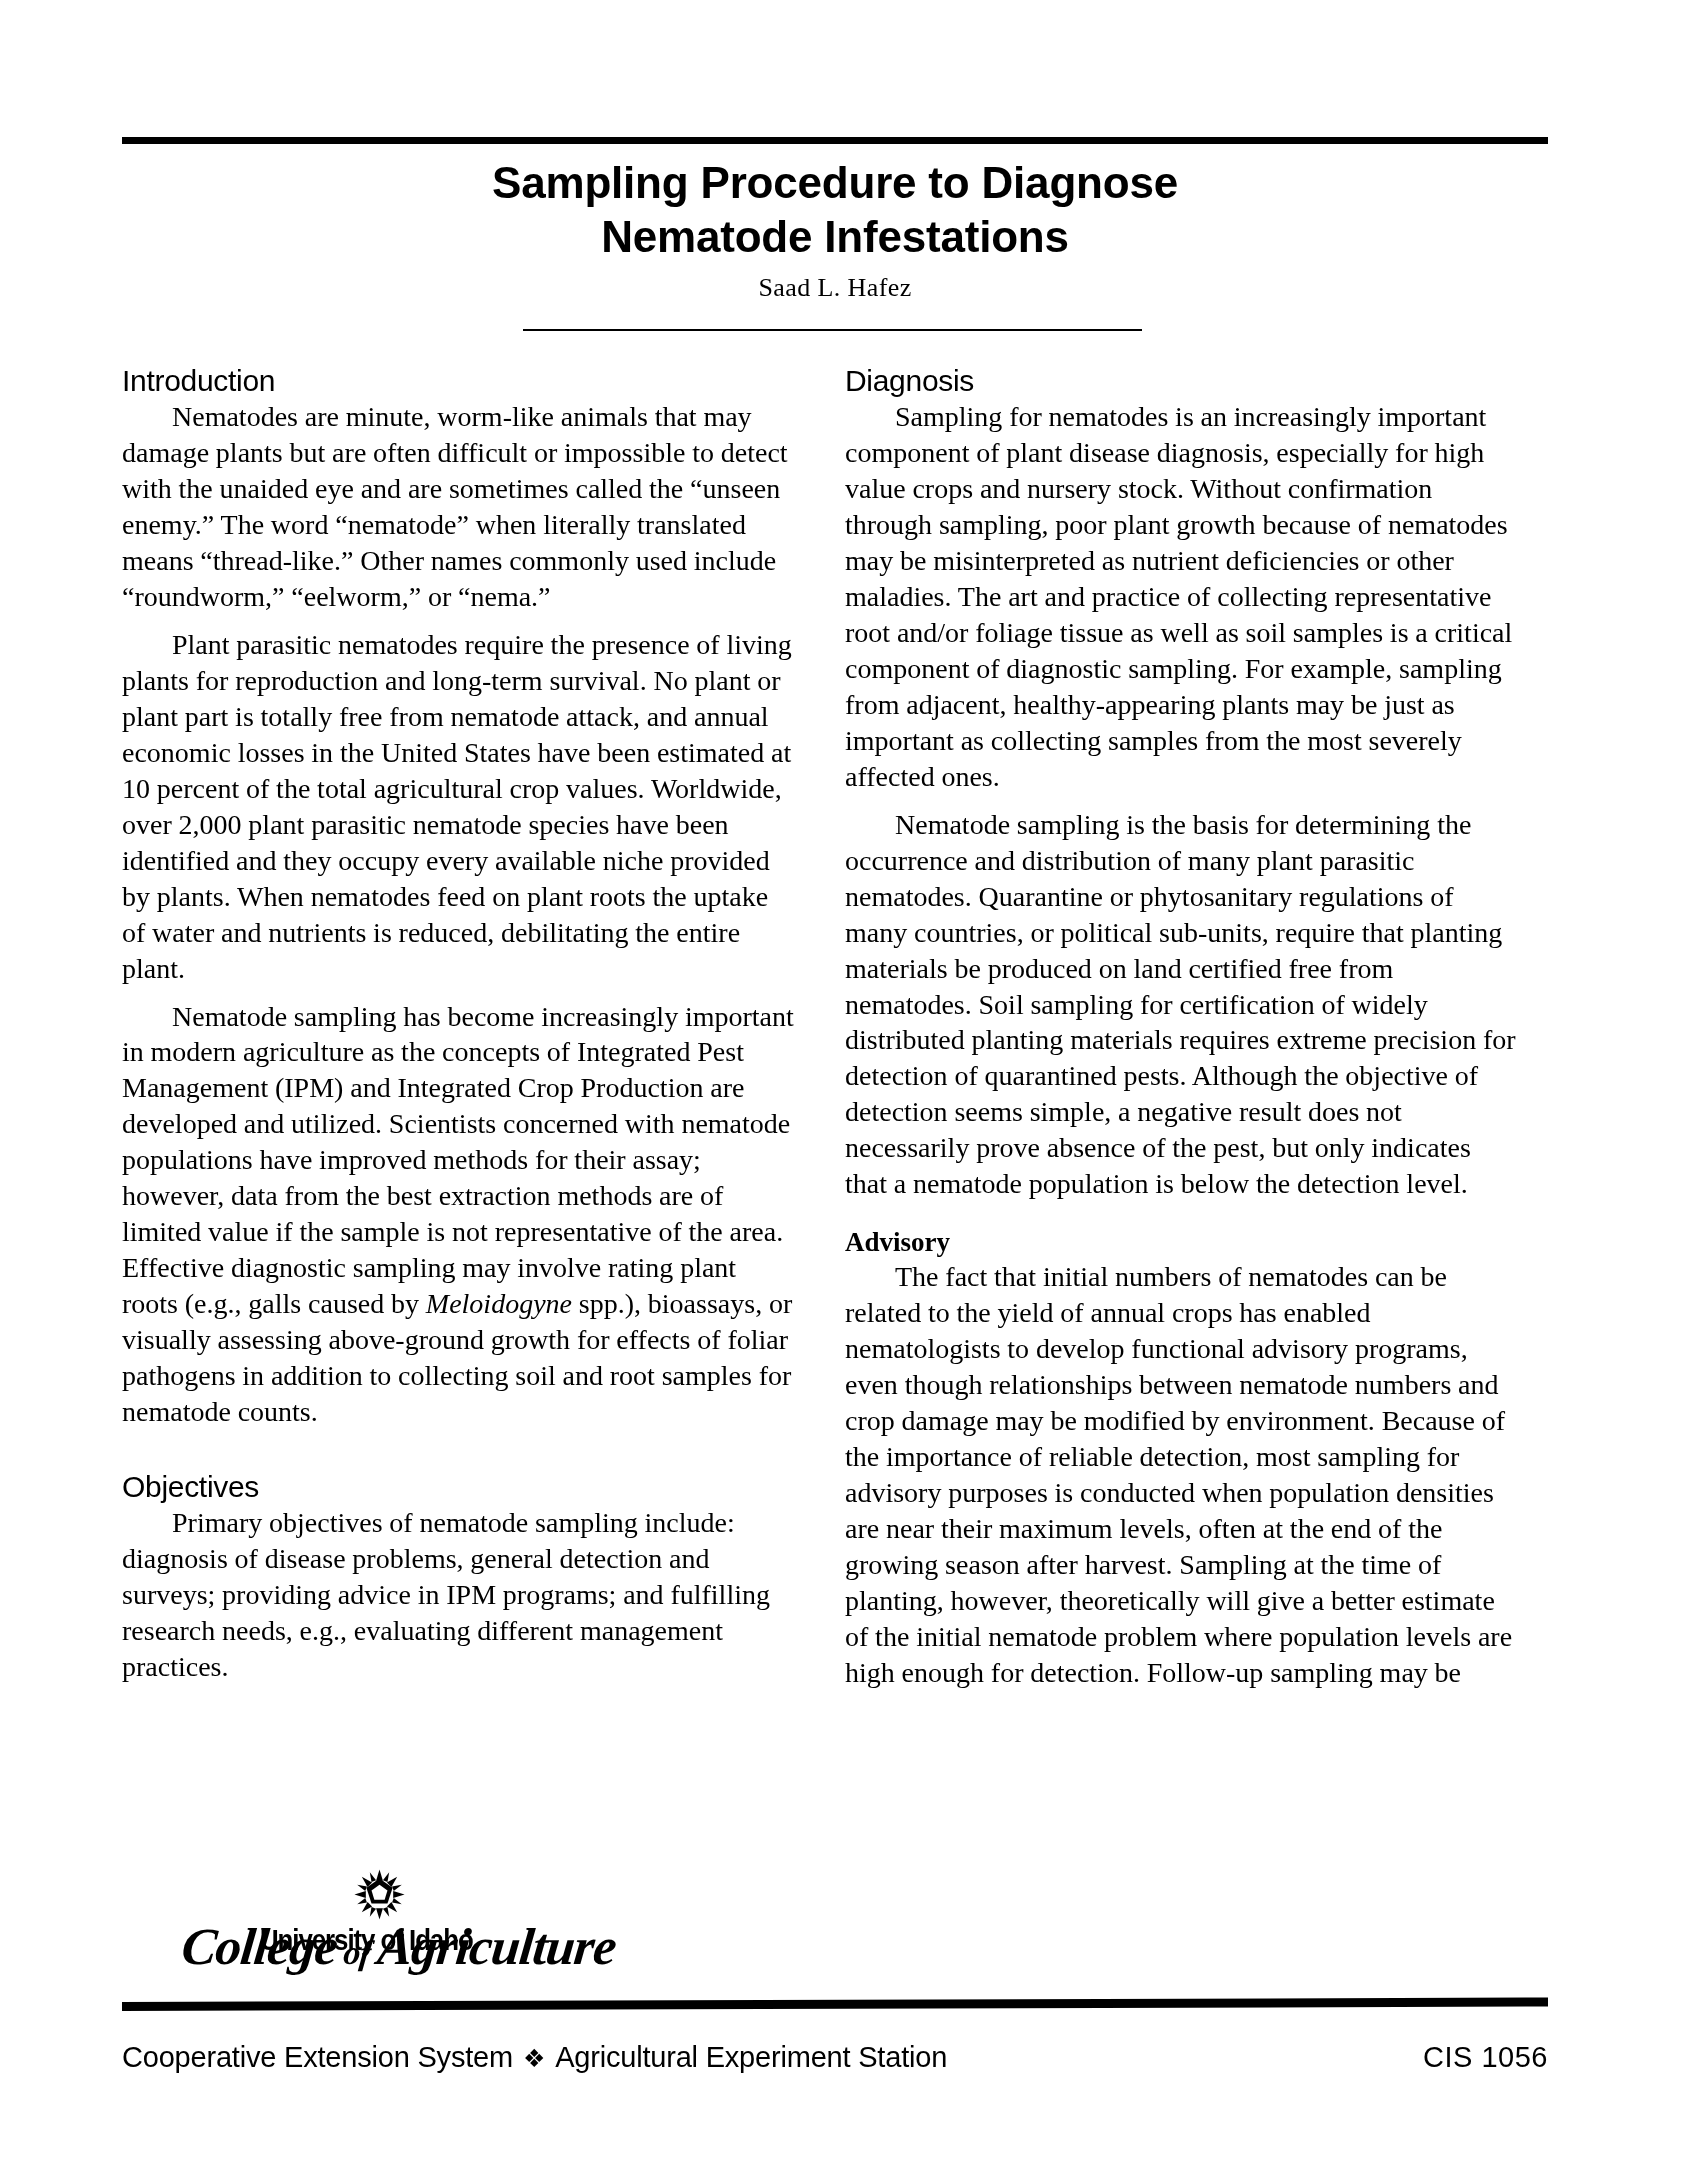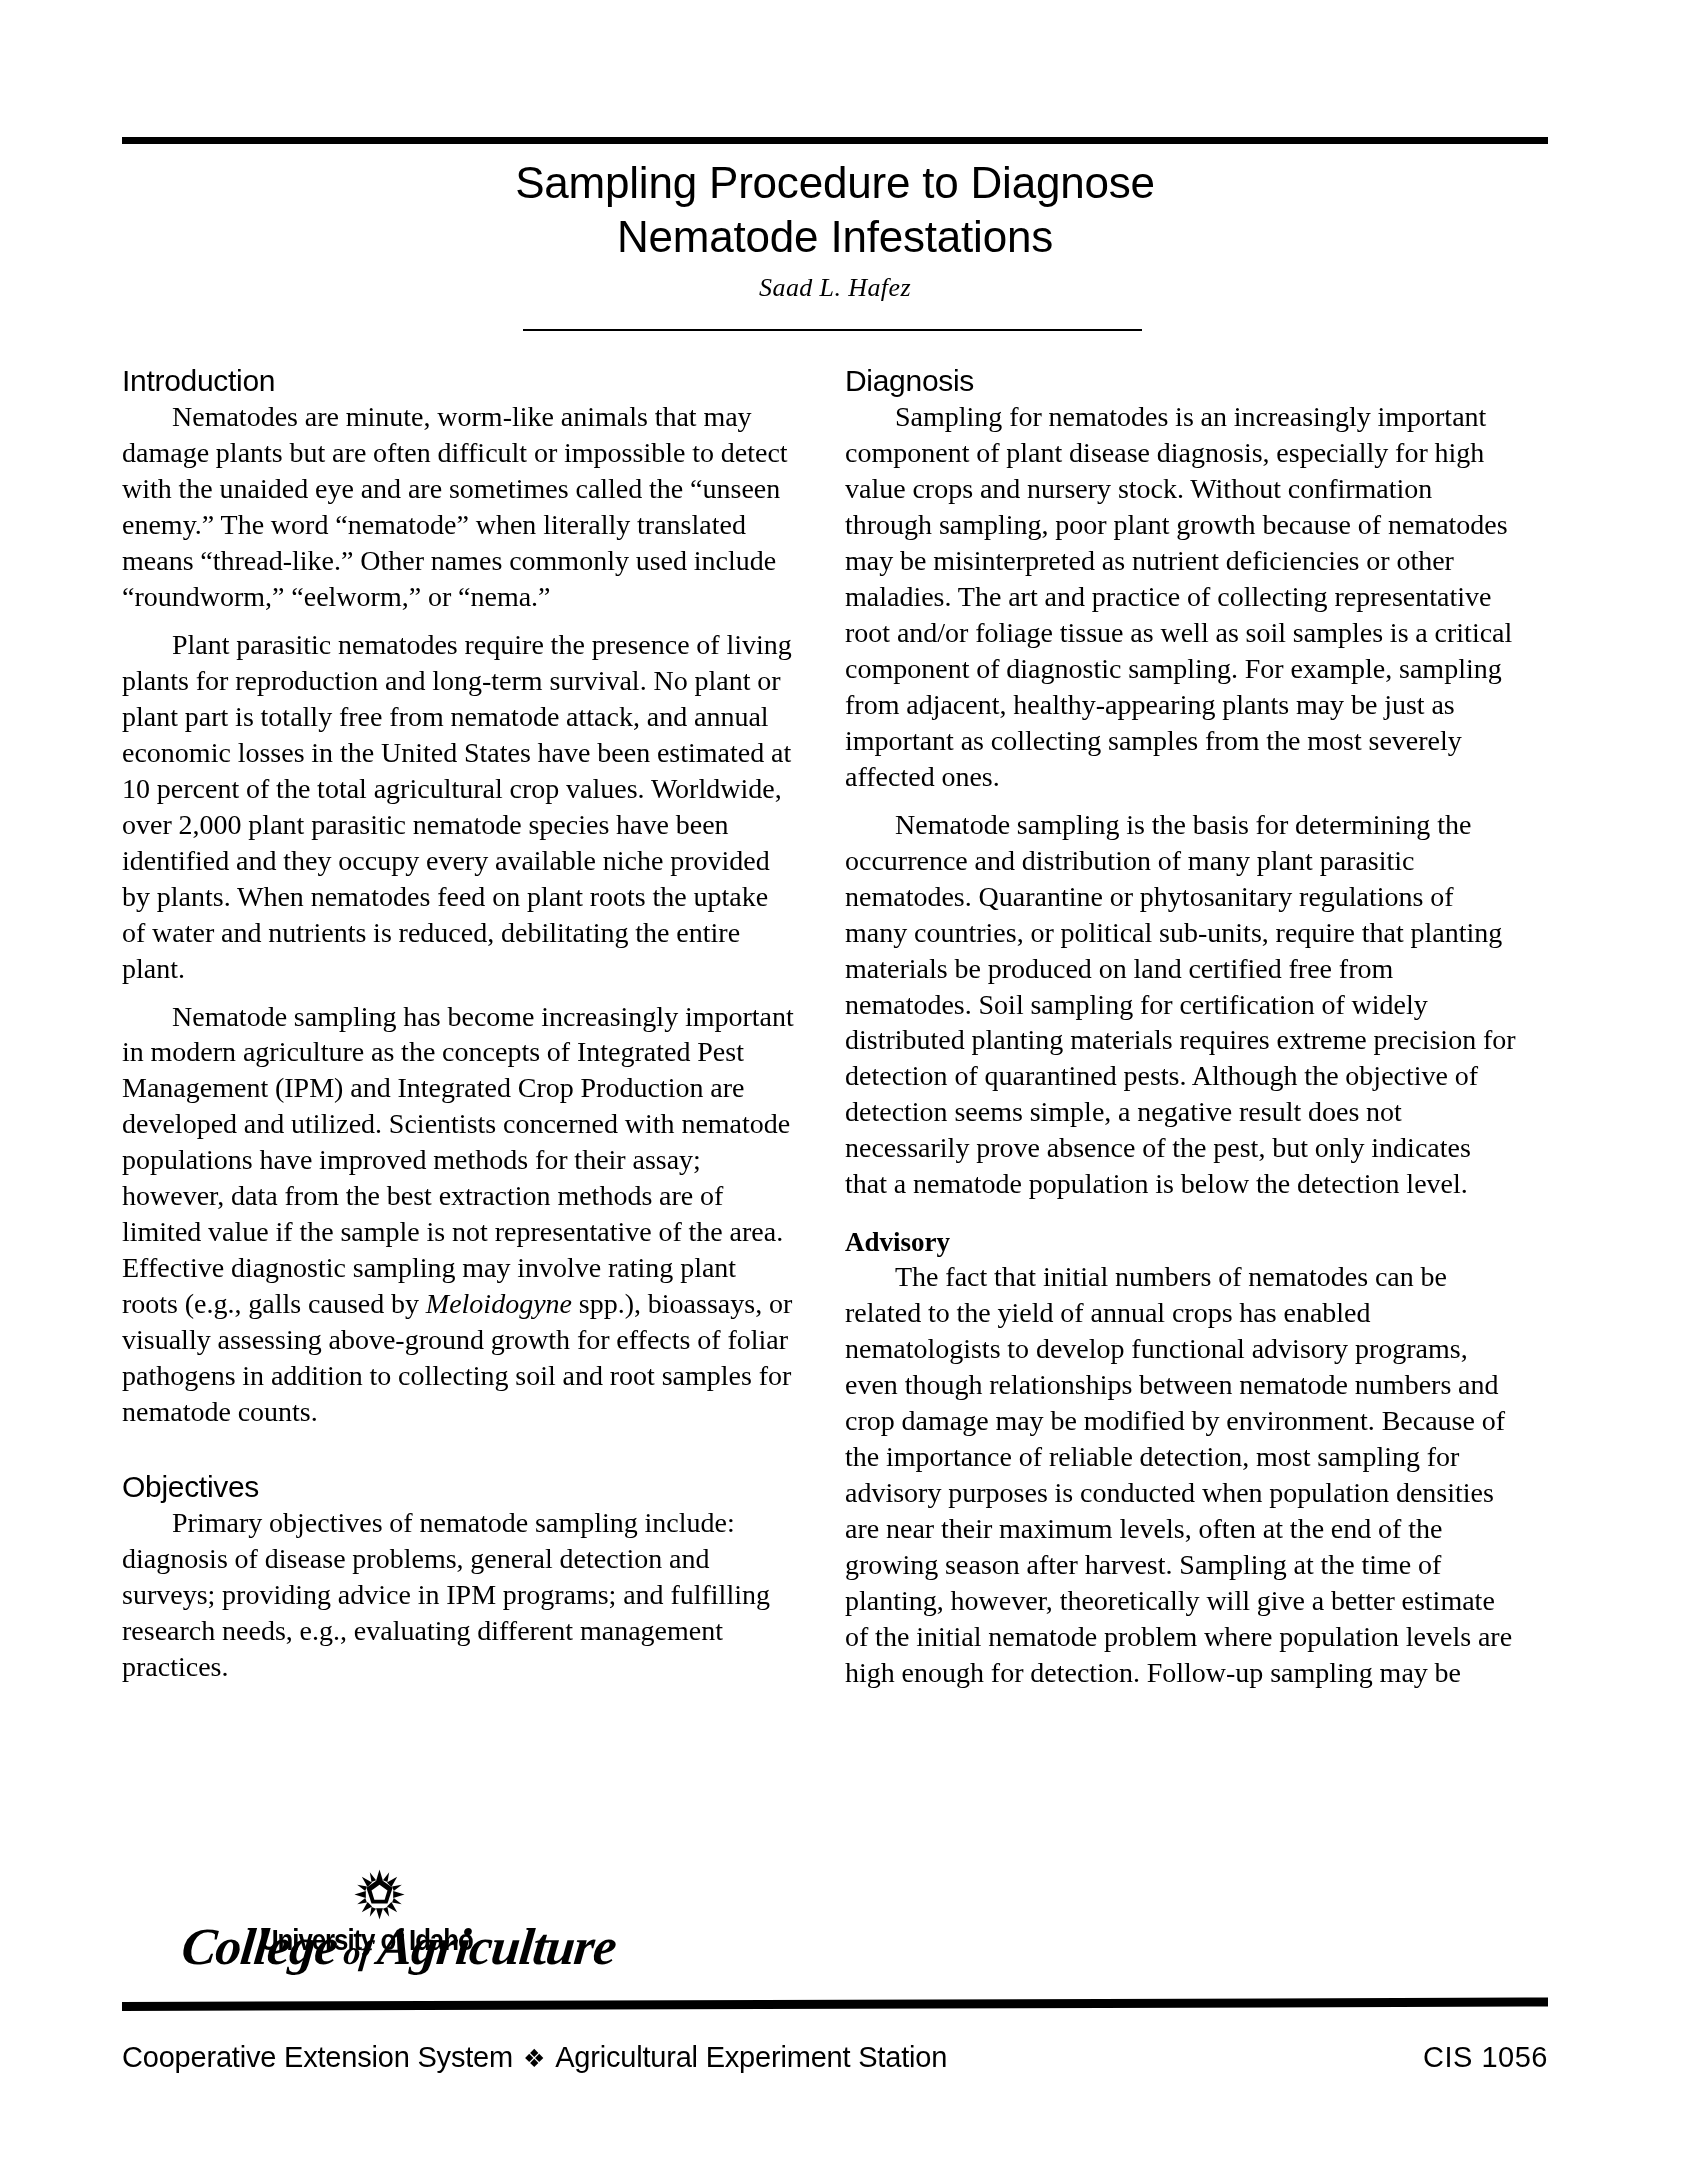--- a/index.html
+++ b/index.html
@@ -29,30 +29,29 @@
   }
   .title-block {
     position: absolute;
     left: 122px;
     top: 156px;
     width: 1426px;
     text-align: center;
   }
   .doc-title {
     font-family: "Liberation Sans", "DejaVu Sans", sans-serif;
-    font-weight: normal;
+    font-weight: bold;
     font-size: 44px;
     line-height: 1.22;
     letter-spacing: -0.2px;
     margin: 0;
   }
   .doc-title .line2 { display: block; text-align: center; }
   .author {
     font-family: "Liberation Serif", "DejaVu Serif", serif;
-    font-style: italic;
     font-size: 26px;
     margin-top: 10px;
     letter-spacing: 0.4px;
   }
   .author-rule {
     position: absolute;
     left: 523px;
     top: 329px;
     width: 619px;
     height: 2px;

